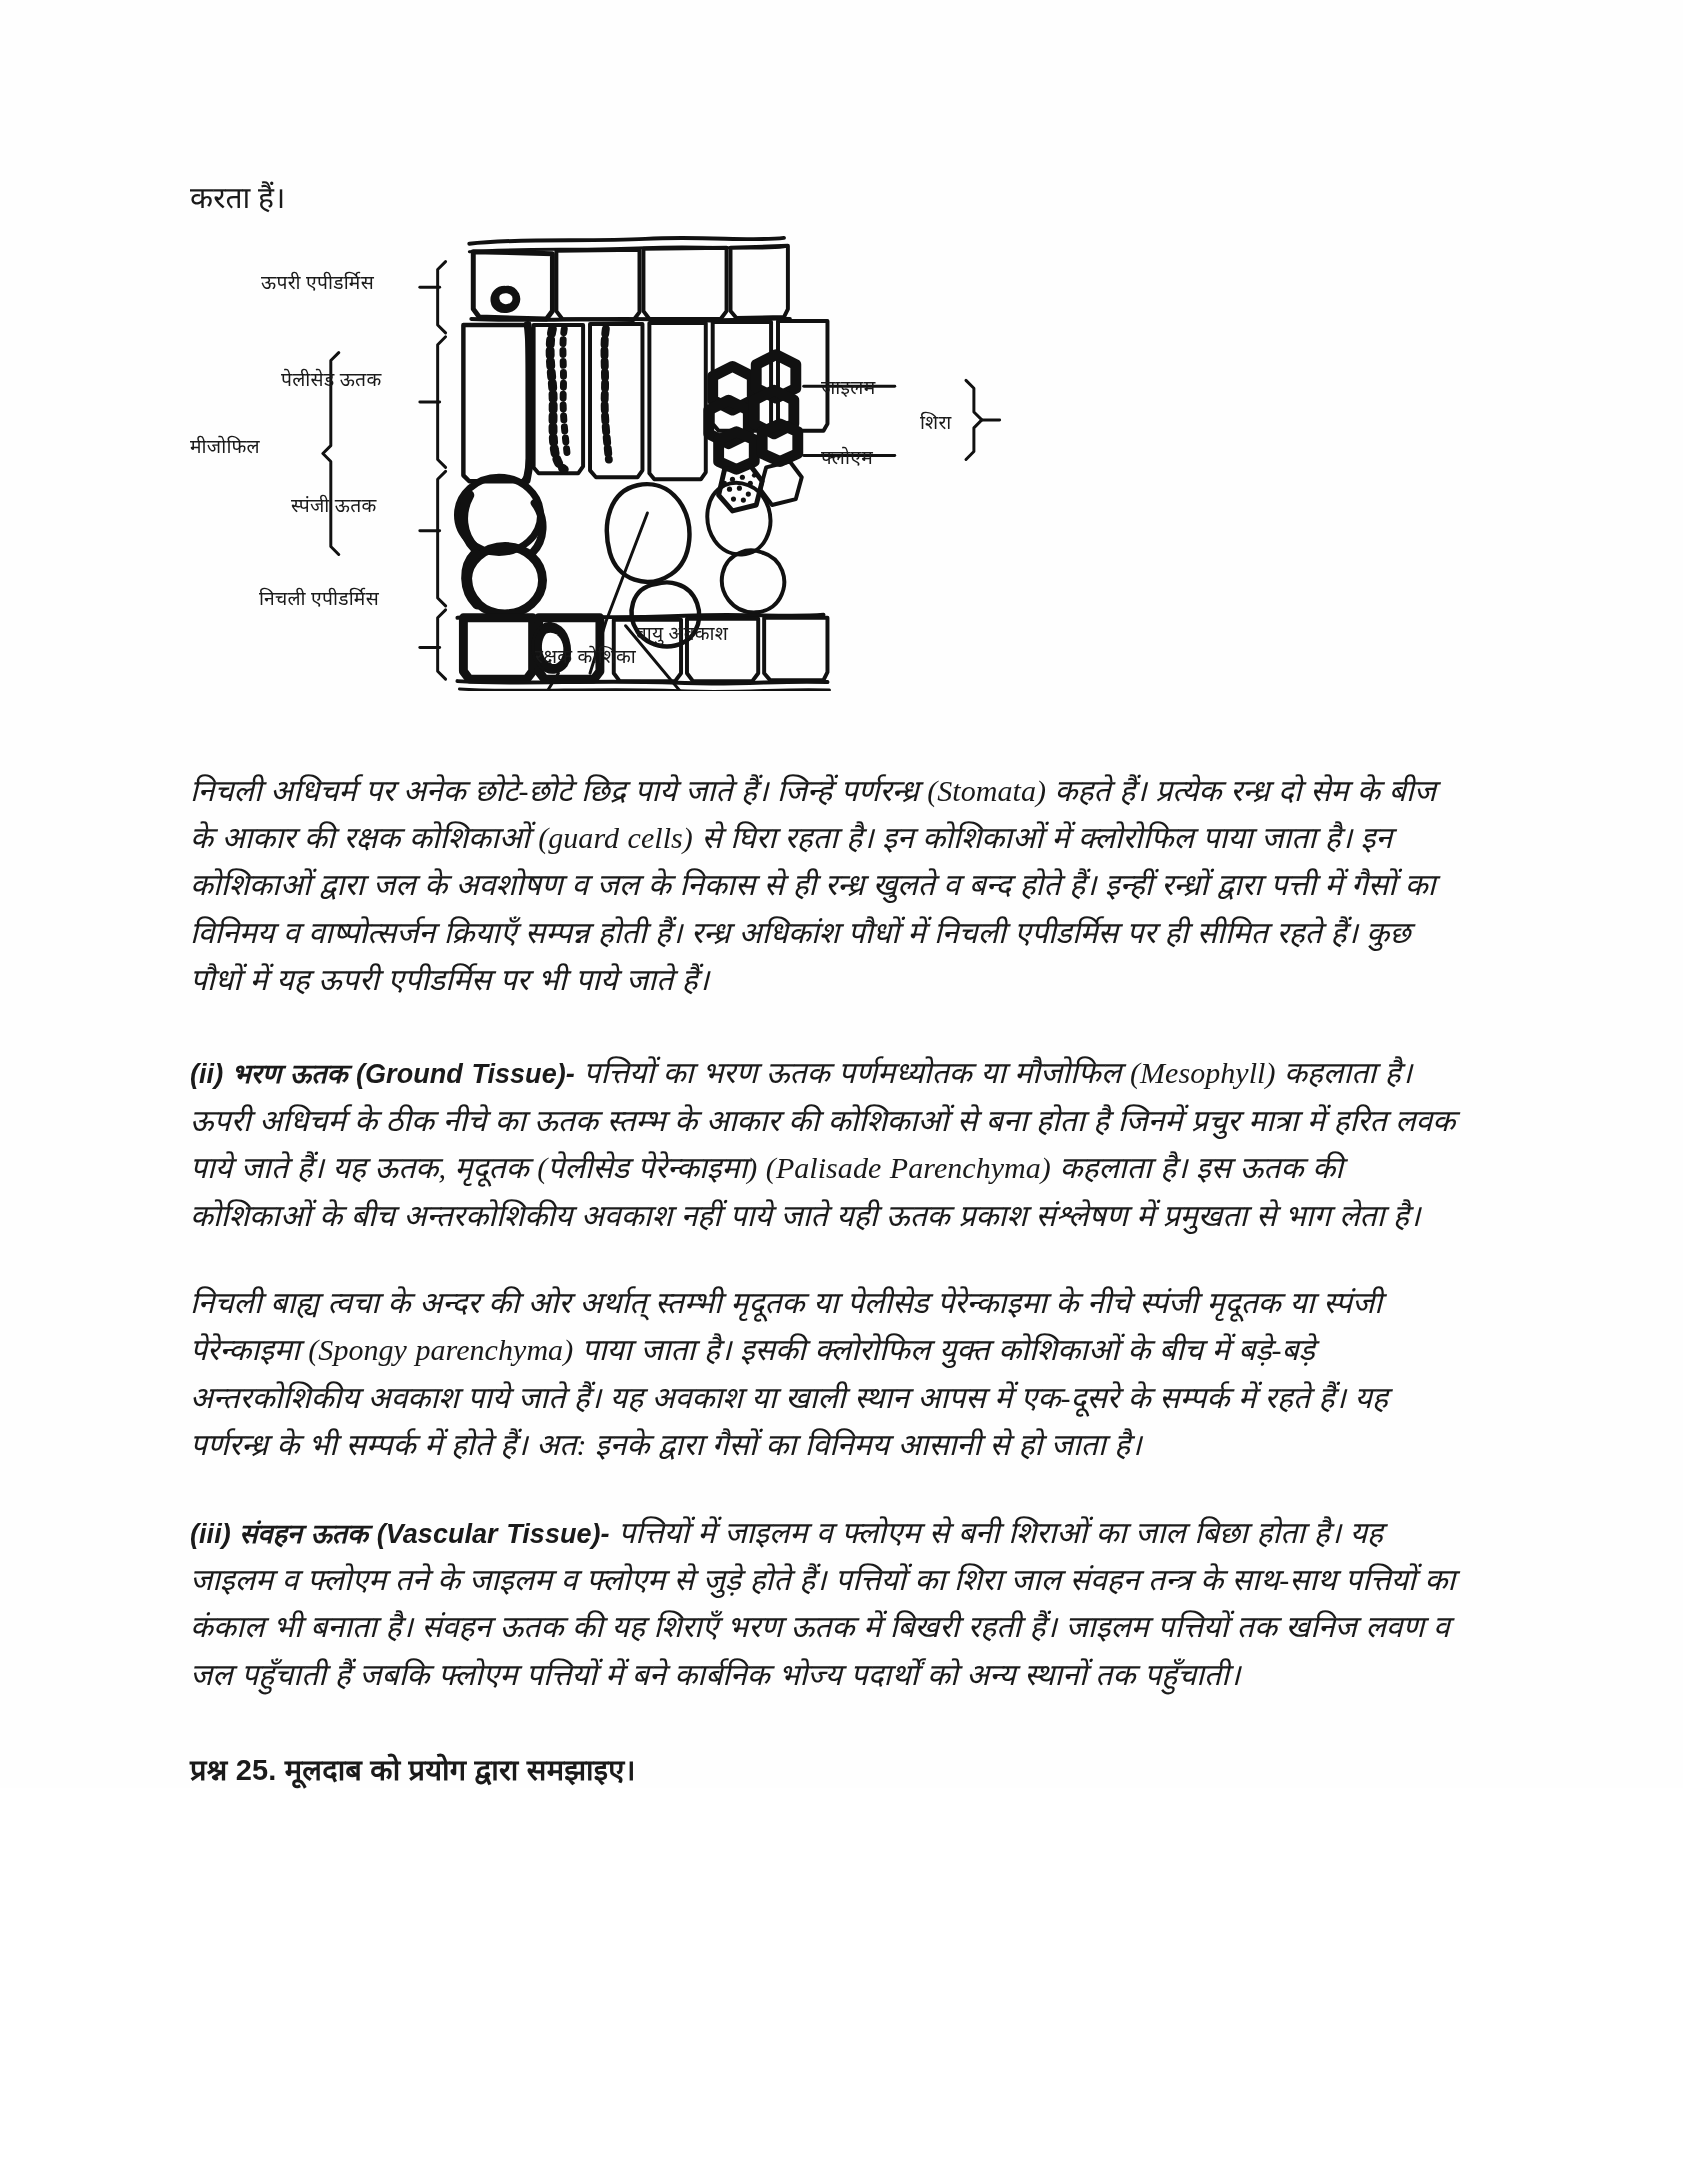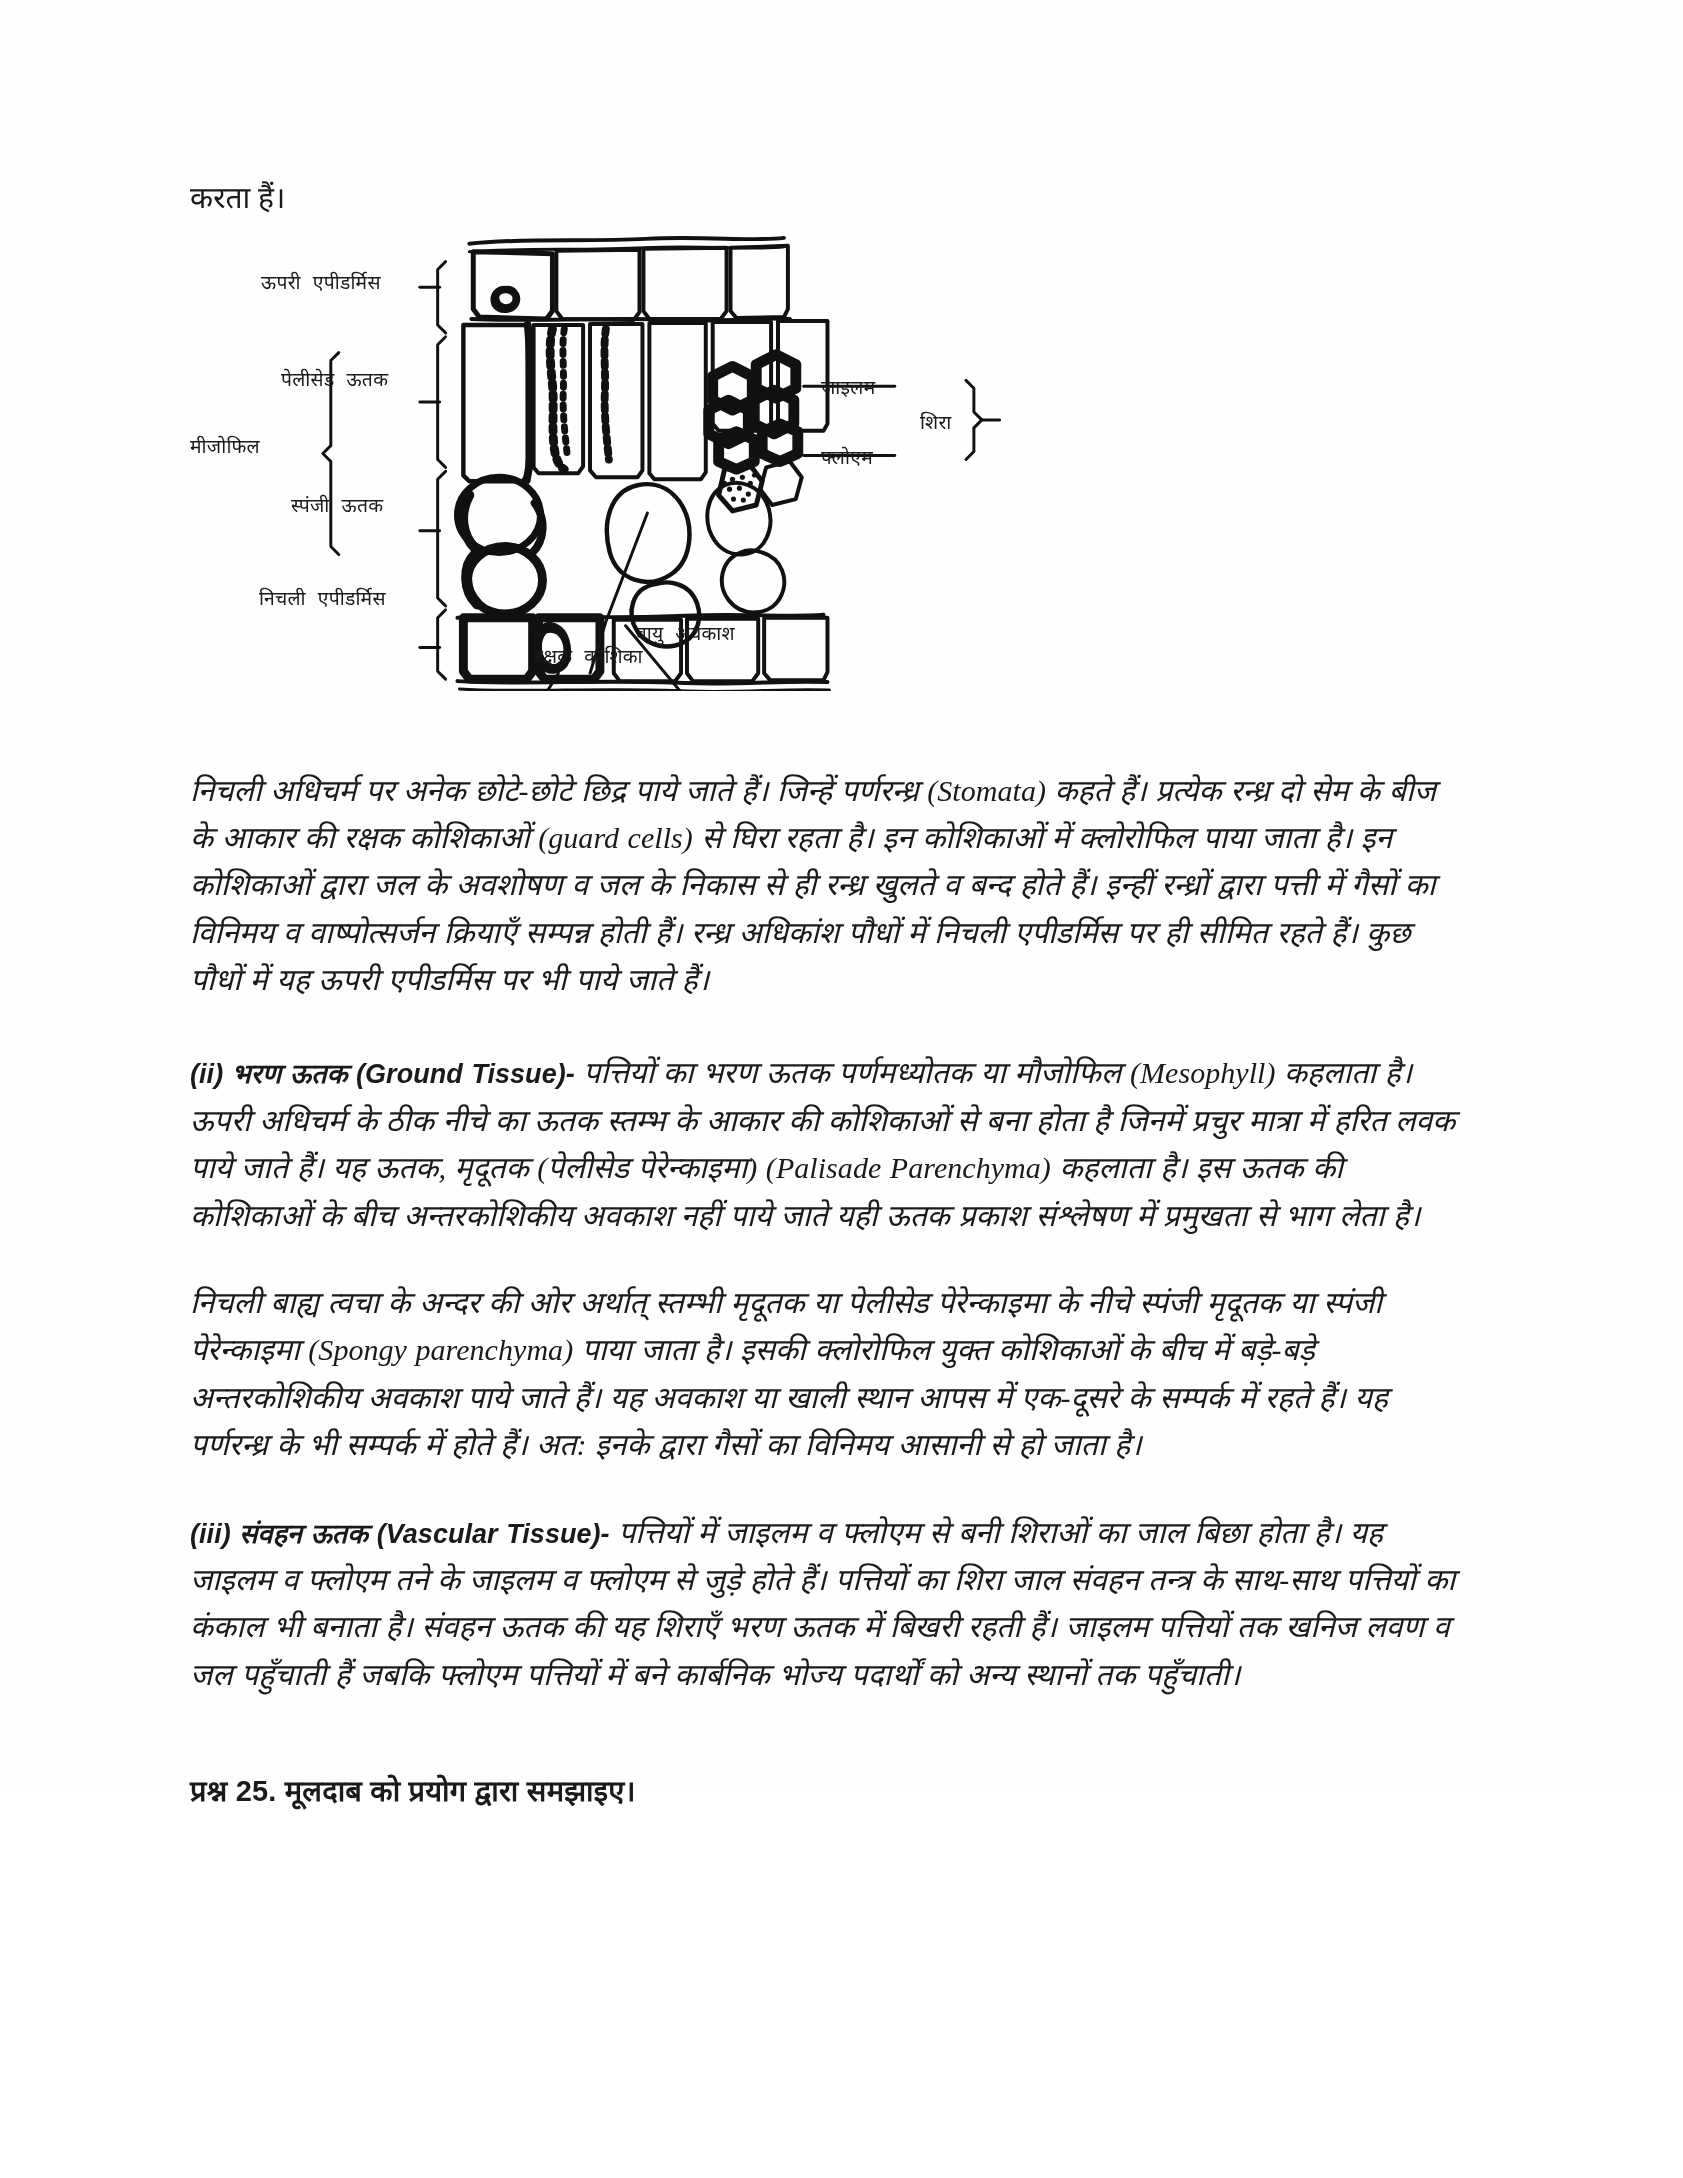--- a/index.html
+++ b/index.html
@@ -48,21 +48,21 @@
   p.body-text.tight { margin-bottom: 46px; }
   .lead {
     font-weight: bold;
     font-family: "Liberation Sans", "DejaVu Sans", sans-serif;
     font-size: 27px;
   }
   .q-heading {
     font-weight: bold;
     font-family: "Liberation Sans", "DejaVu Sans", sans-serif;
     font-size: 29px;
-    margin: 72px 0 0 0;
+    margin: 51px 0 0 0;
     letter-spacing: 0.2px;
   }
 
   
   .figure {
     position: relative;
     width: 1277px;
     height: 515px;
     margin: 6px 0 26px 0;
   }
@@ -74,21 +74,21 @@
     width: 515px;
     text-align: center;
     font-weight: bold;
     font-family: "Liberation Sans", "DejaVu Sans", sans-serif;
     font-size: 27px;
     letter-spacing: 0.6px;
   }
   .fig-label {
     position: absolute;
     font-size: 19.3px;
-    font-family: Liberation Mono, monospace;
+    font-family: Liberation Serif, serif;
     white-space: nowrap;
     letter-spacing: 0.3px;
   }
   #lbl-upper-epidermis { left: 71px;  top: 42px; }
   #lbl-palisade        { left: 91px;  top: 139px; }
   #lbl-mesophyll       { left: 0px;   top: 206px; text-align: center; }
   #lbl-spongy          { left: 101px; top: 265px; }
   #lbl-lower-epidermis { left: 69px;  top: 358px; }
   #lbl-xylem           { left: 631px; top: 147px; }
   #lbl-phloem          { left: 631px; top: 217px; }

